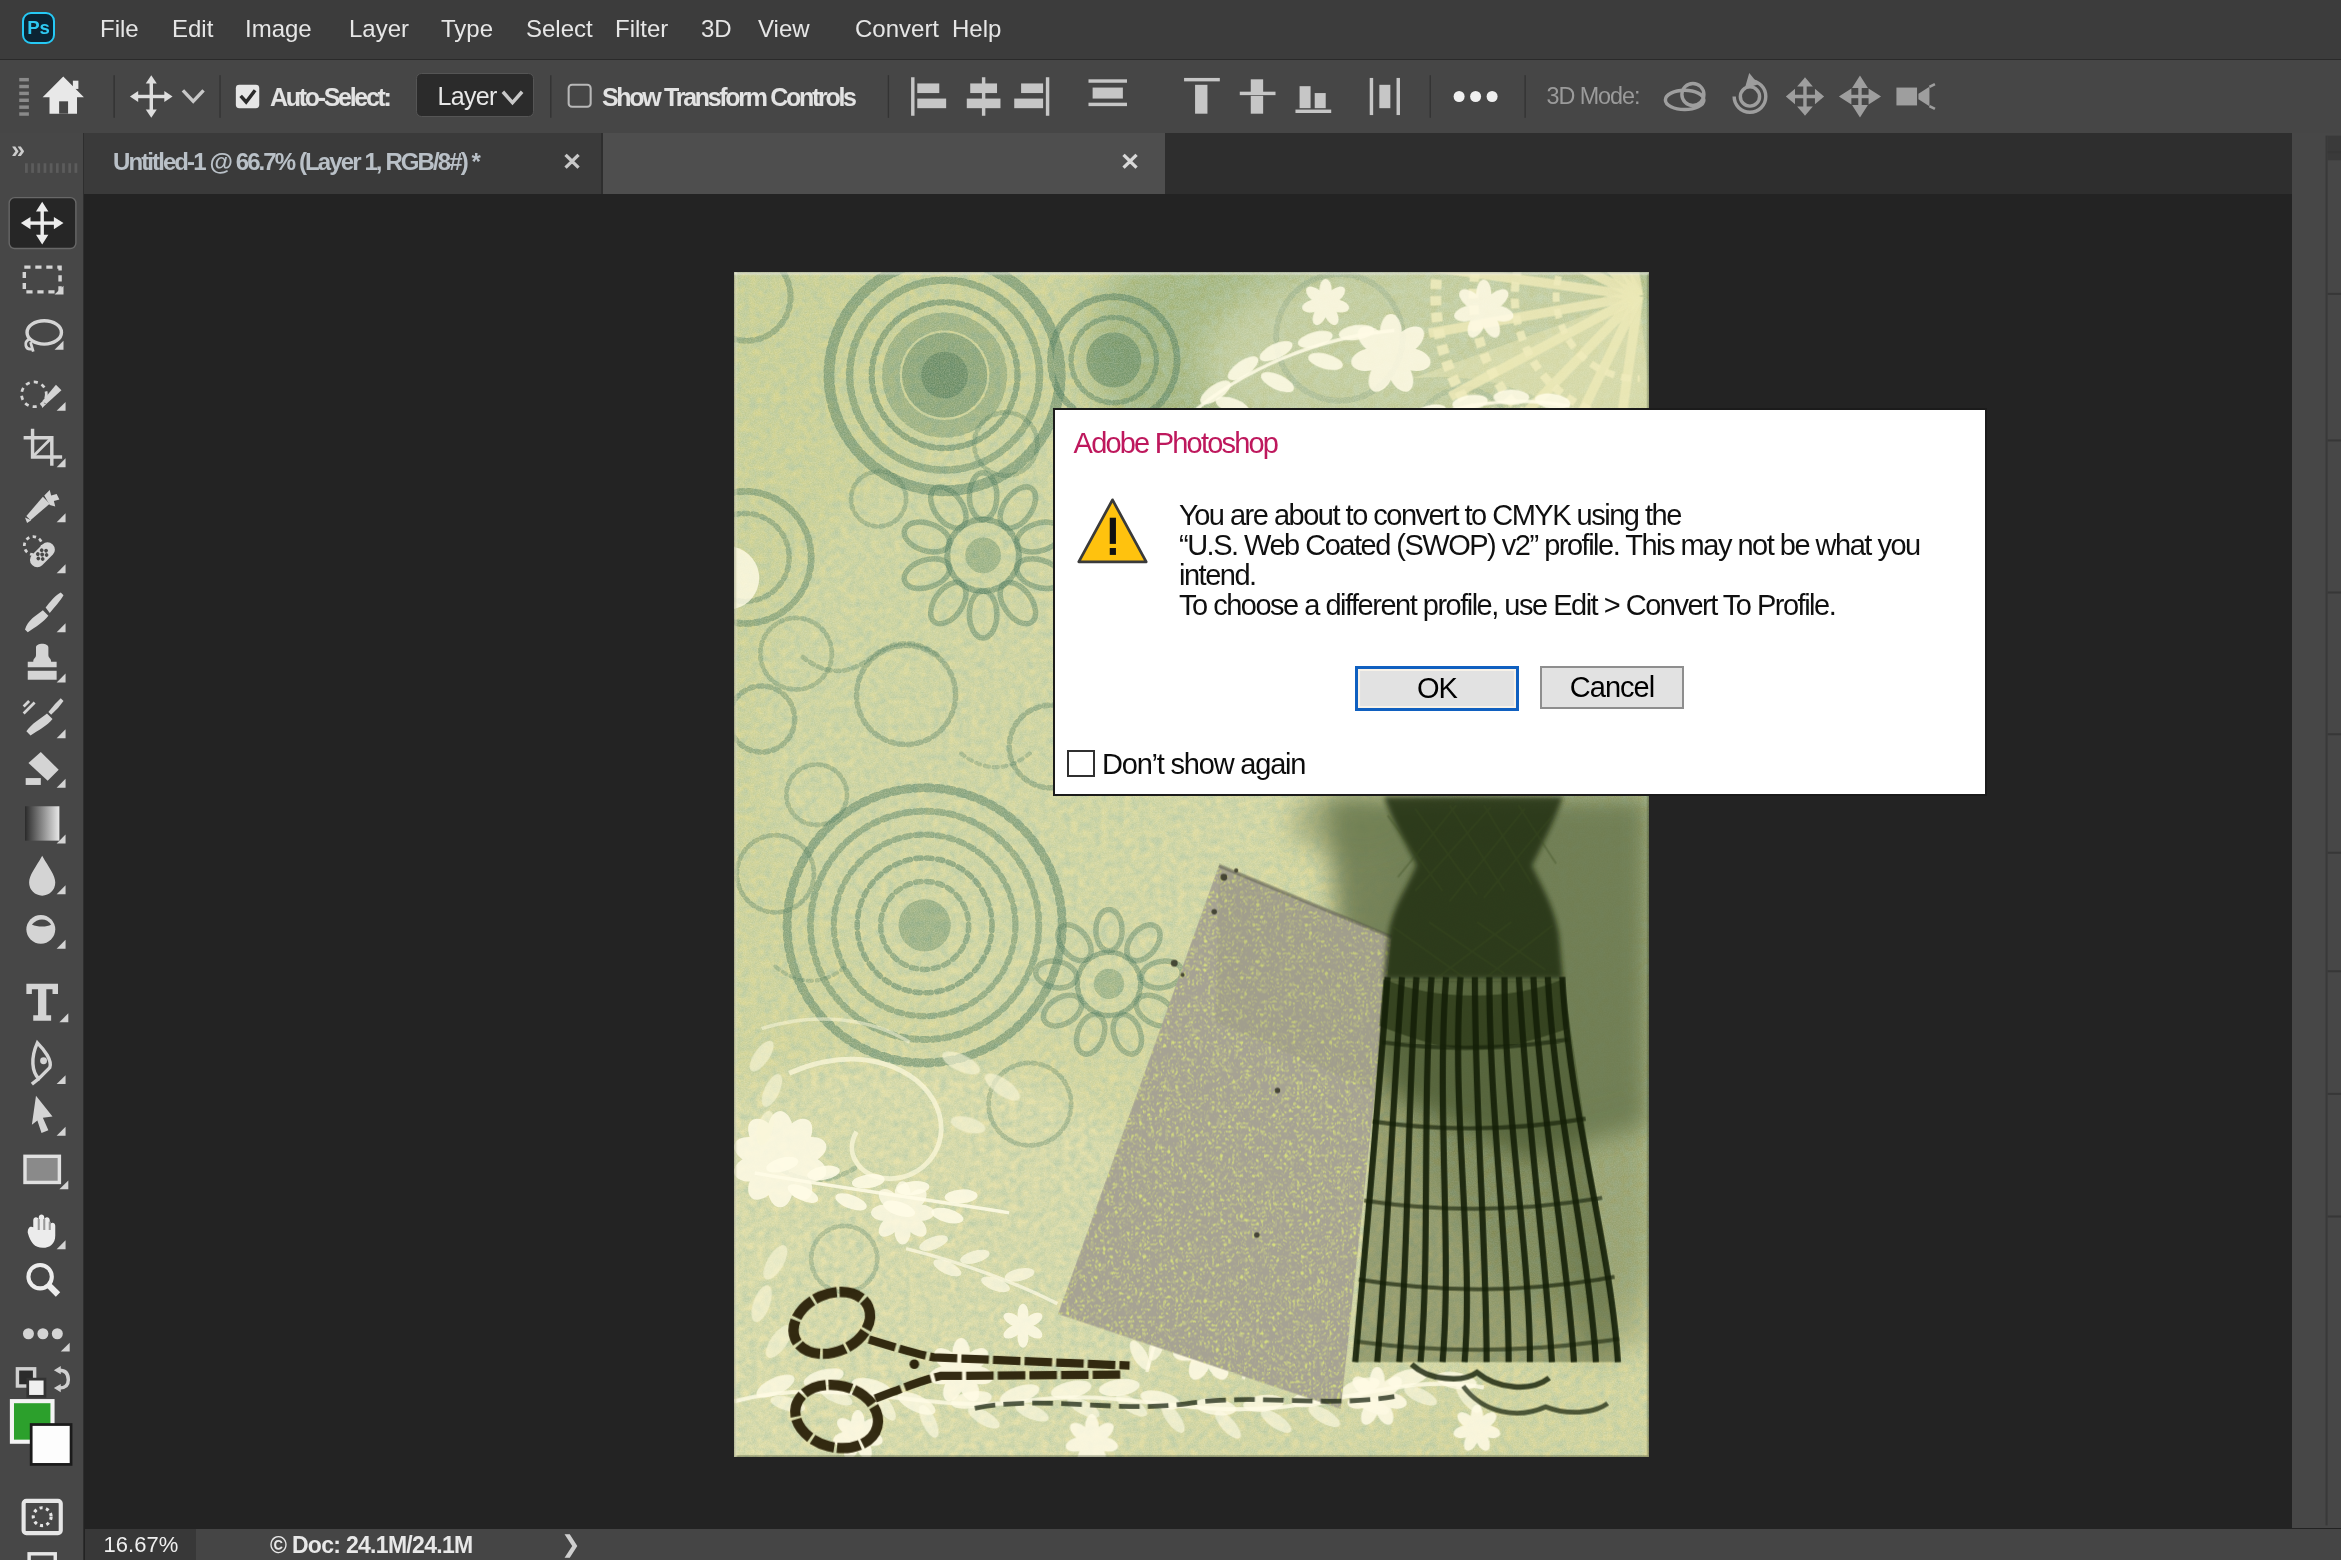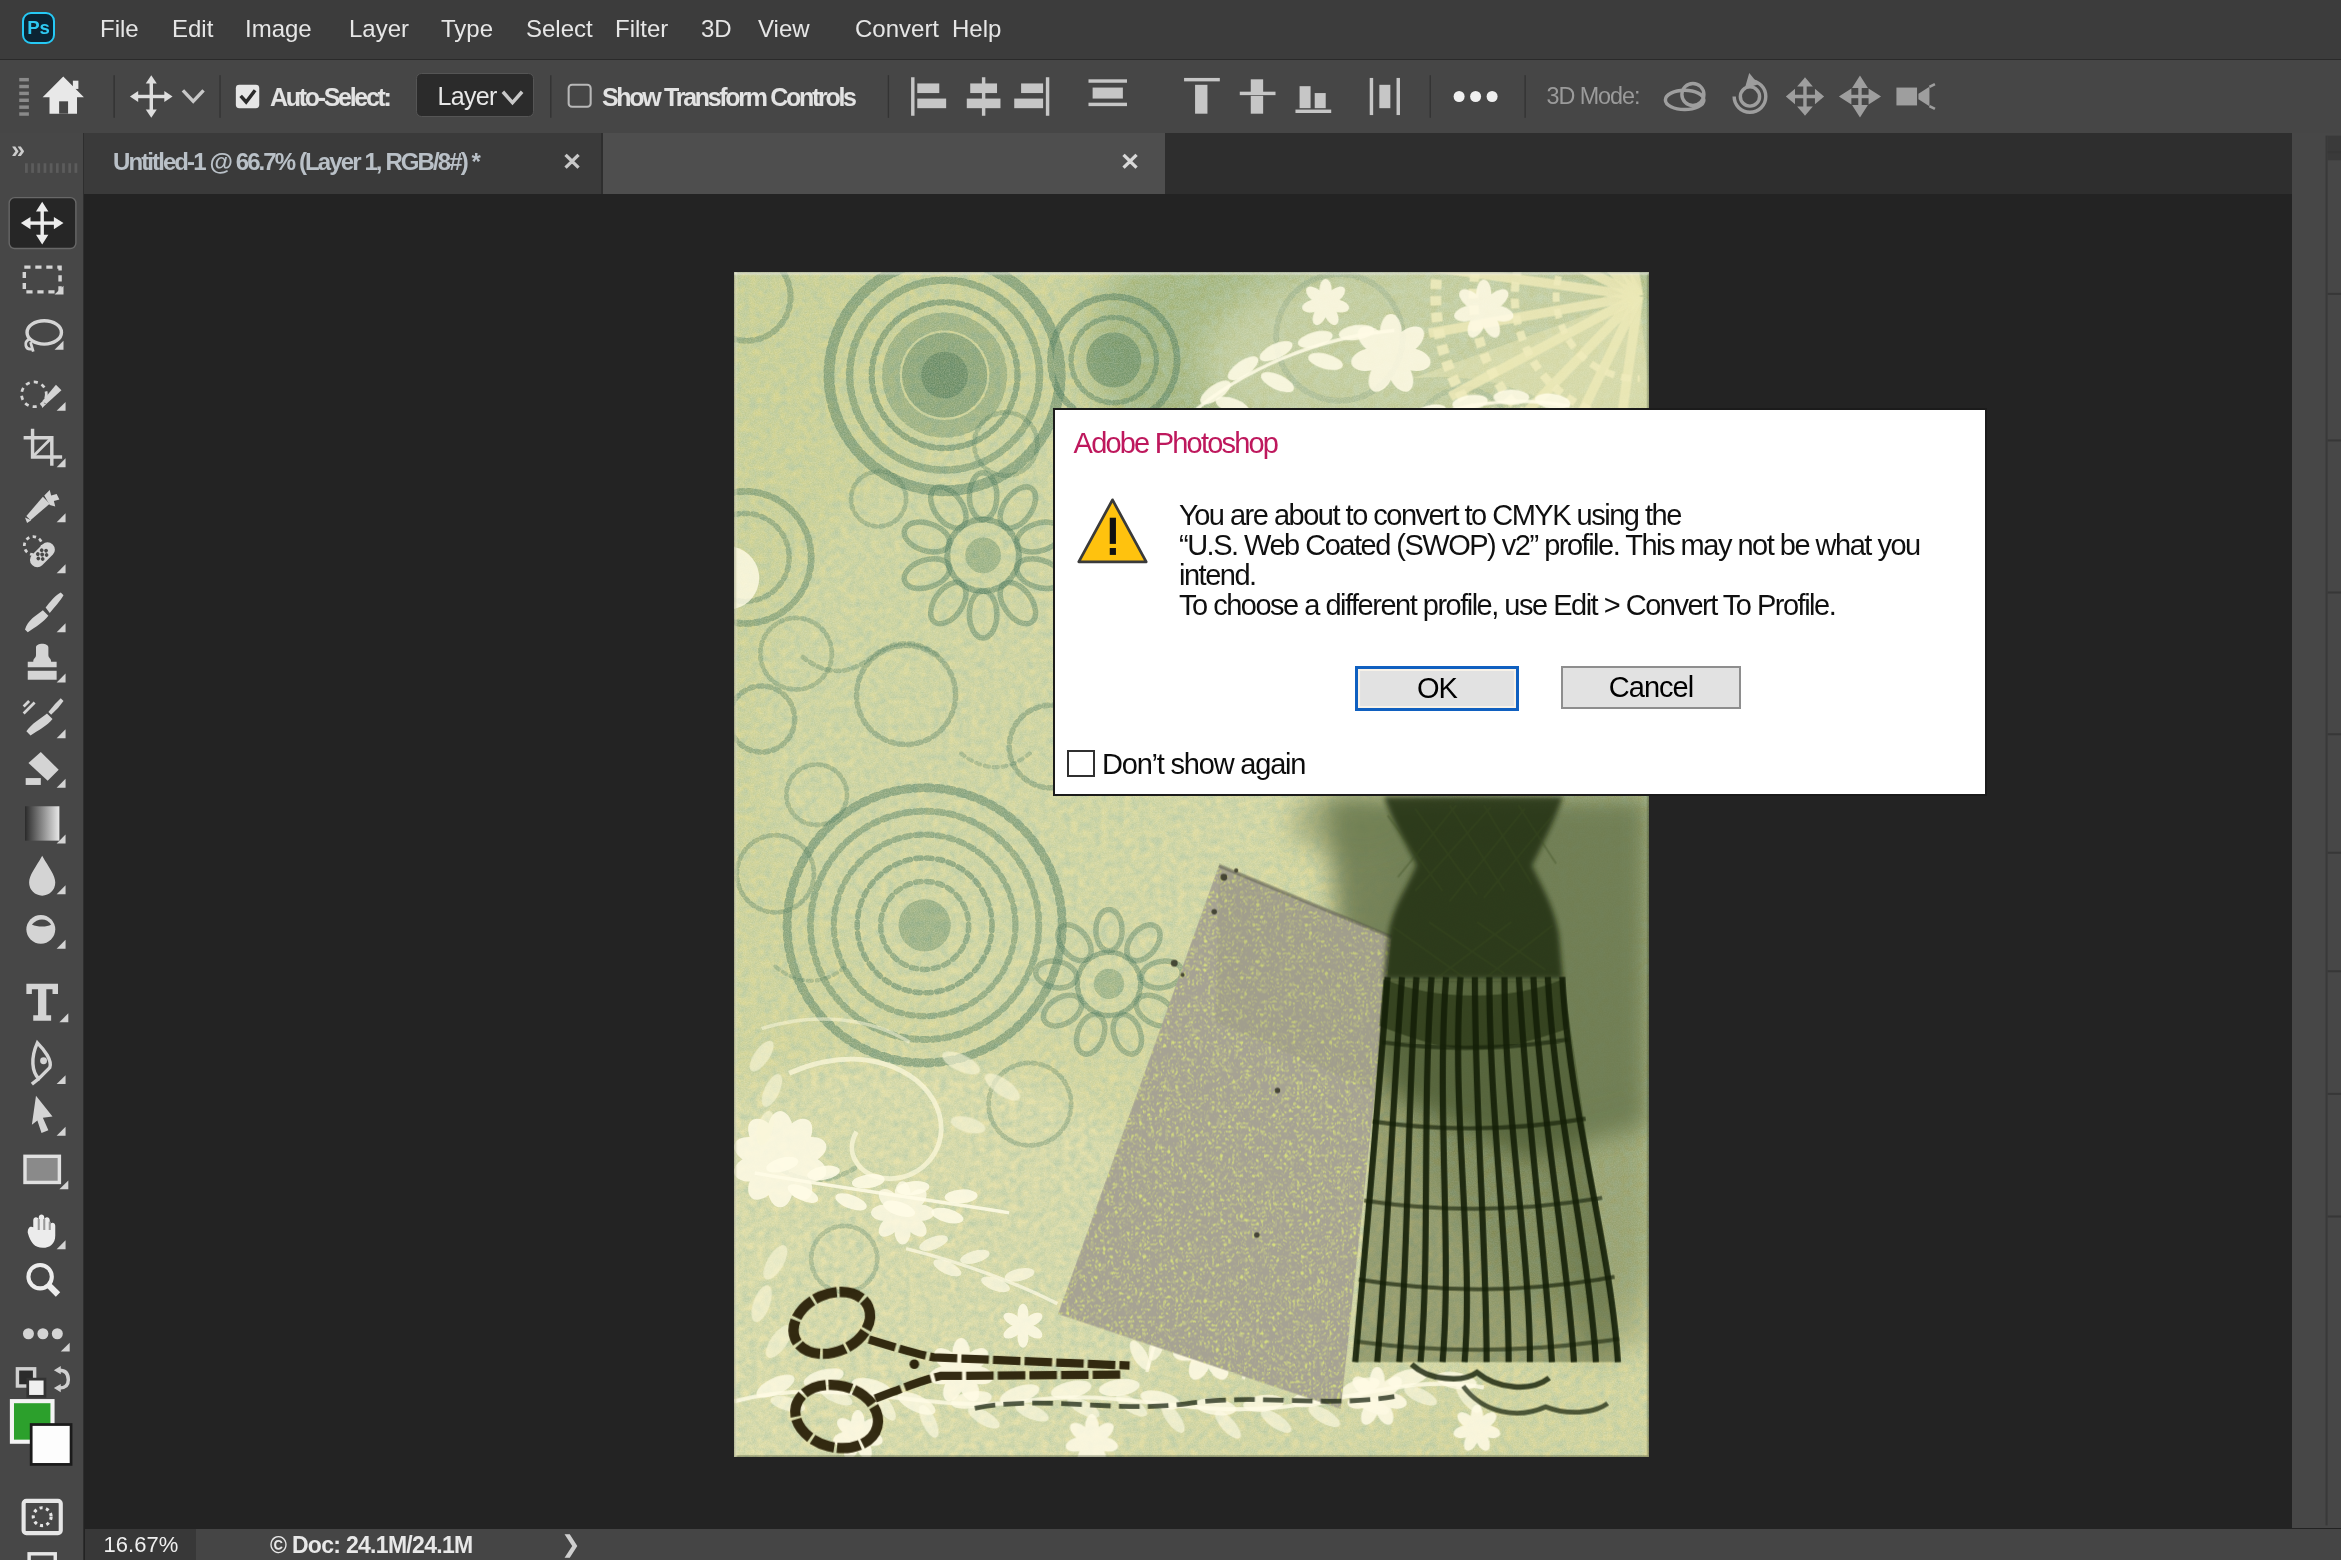--- a/index.html
+++ b/index.html
@@ -16,21 +16,21 @@
 #rightdock{position:absolute;left:2292px;top:133px;width:50px;height:1395px;background:#474747}
 #statusbar{position:absolute;left:85px;top:1529px;width:2257px;height:32px;background:#454545}
 #zoombox{position:absolute;left:85px;top:1529px;width:111px;height:32px;background:#383838;color:#f0f0f0;font-size:22px;line-height:32px;padding-left:18.6px}
 #docinfo{position:absolute;left:270px;top:1529px;color:#e8e8e8;font-size:23px;font-weight:700;line-height:32px;letter-spacing:-0.7px}
 #chev{position:absolute;left:561px;top:1529px;color:#cfcfcf;font-size:23.4px;line-height:30px}
 #dialog{position:absolute;left:1053px;top:408px;width:934px;height:388px;background:#fff;border:2.1px solid #1b1b1b}
 #dlgtitle{position:absolute;left:18.6px;top:17px;color:#be185d;font-size:29px;letter-spacing:-1.8px}
 #dlgtext{position:absolute;left:124px;top:90px;color:#101010;font-size:29px;line-height:30px;letter-spacing:-1.5px}
 .btn{position:absolute;background:#e2e2e2;font-size:29px;color:#000;text-align:center;letter-spacing:-1px}
 #okbtn{left:300px;top:256px;width:164px;height:45px;border:3.4px solid #1060c0;box-shadow:inset 0 0 0 2.1px #f8f2e8;line-height:38px}
-#cancelbtn{left:506px;top:256px;width:180px;height:43px;border:2.1px solid #8e8e8e;line-height:39px}
+#cancelbtn{left:485px;top:256px;width:144px;height:43px;border:2.1px solid #8e8e8e;line-height:39px}
 #dlgcheck{position:absolute;left:11.7px;top:340px;width:28px;height:27px;background:#fff;border:2.8px solid #303030}
 #dlglabel{position:absolute;left:47px;top:338px;color:#0c0c0c;font-size:29px;letter-spacing:-1.2px}
 </style></head><body>
 <div id="menubar">
   <div id="pslogo">Ps</div>
   <div class="mi" style="left:100px">File</div>
   <div class="mi" style="left:172px">Edit</div>
   <div class="mi" style="left:245px">Image</div>
   <div class="mi" style="left:349px">Layer</div>
   <div class="mi" style="left:441px">Type</div>

